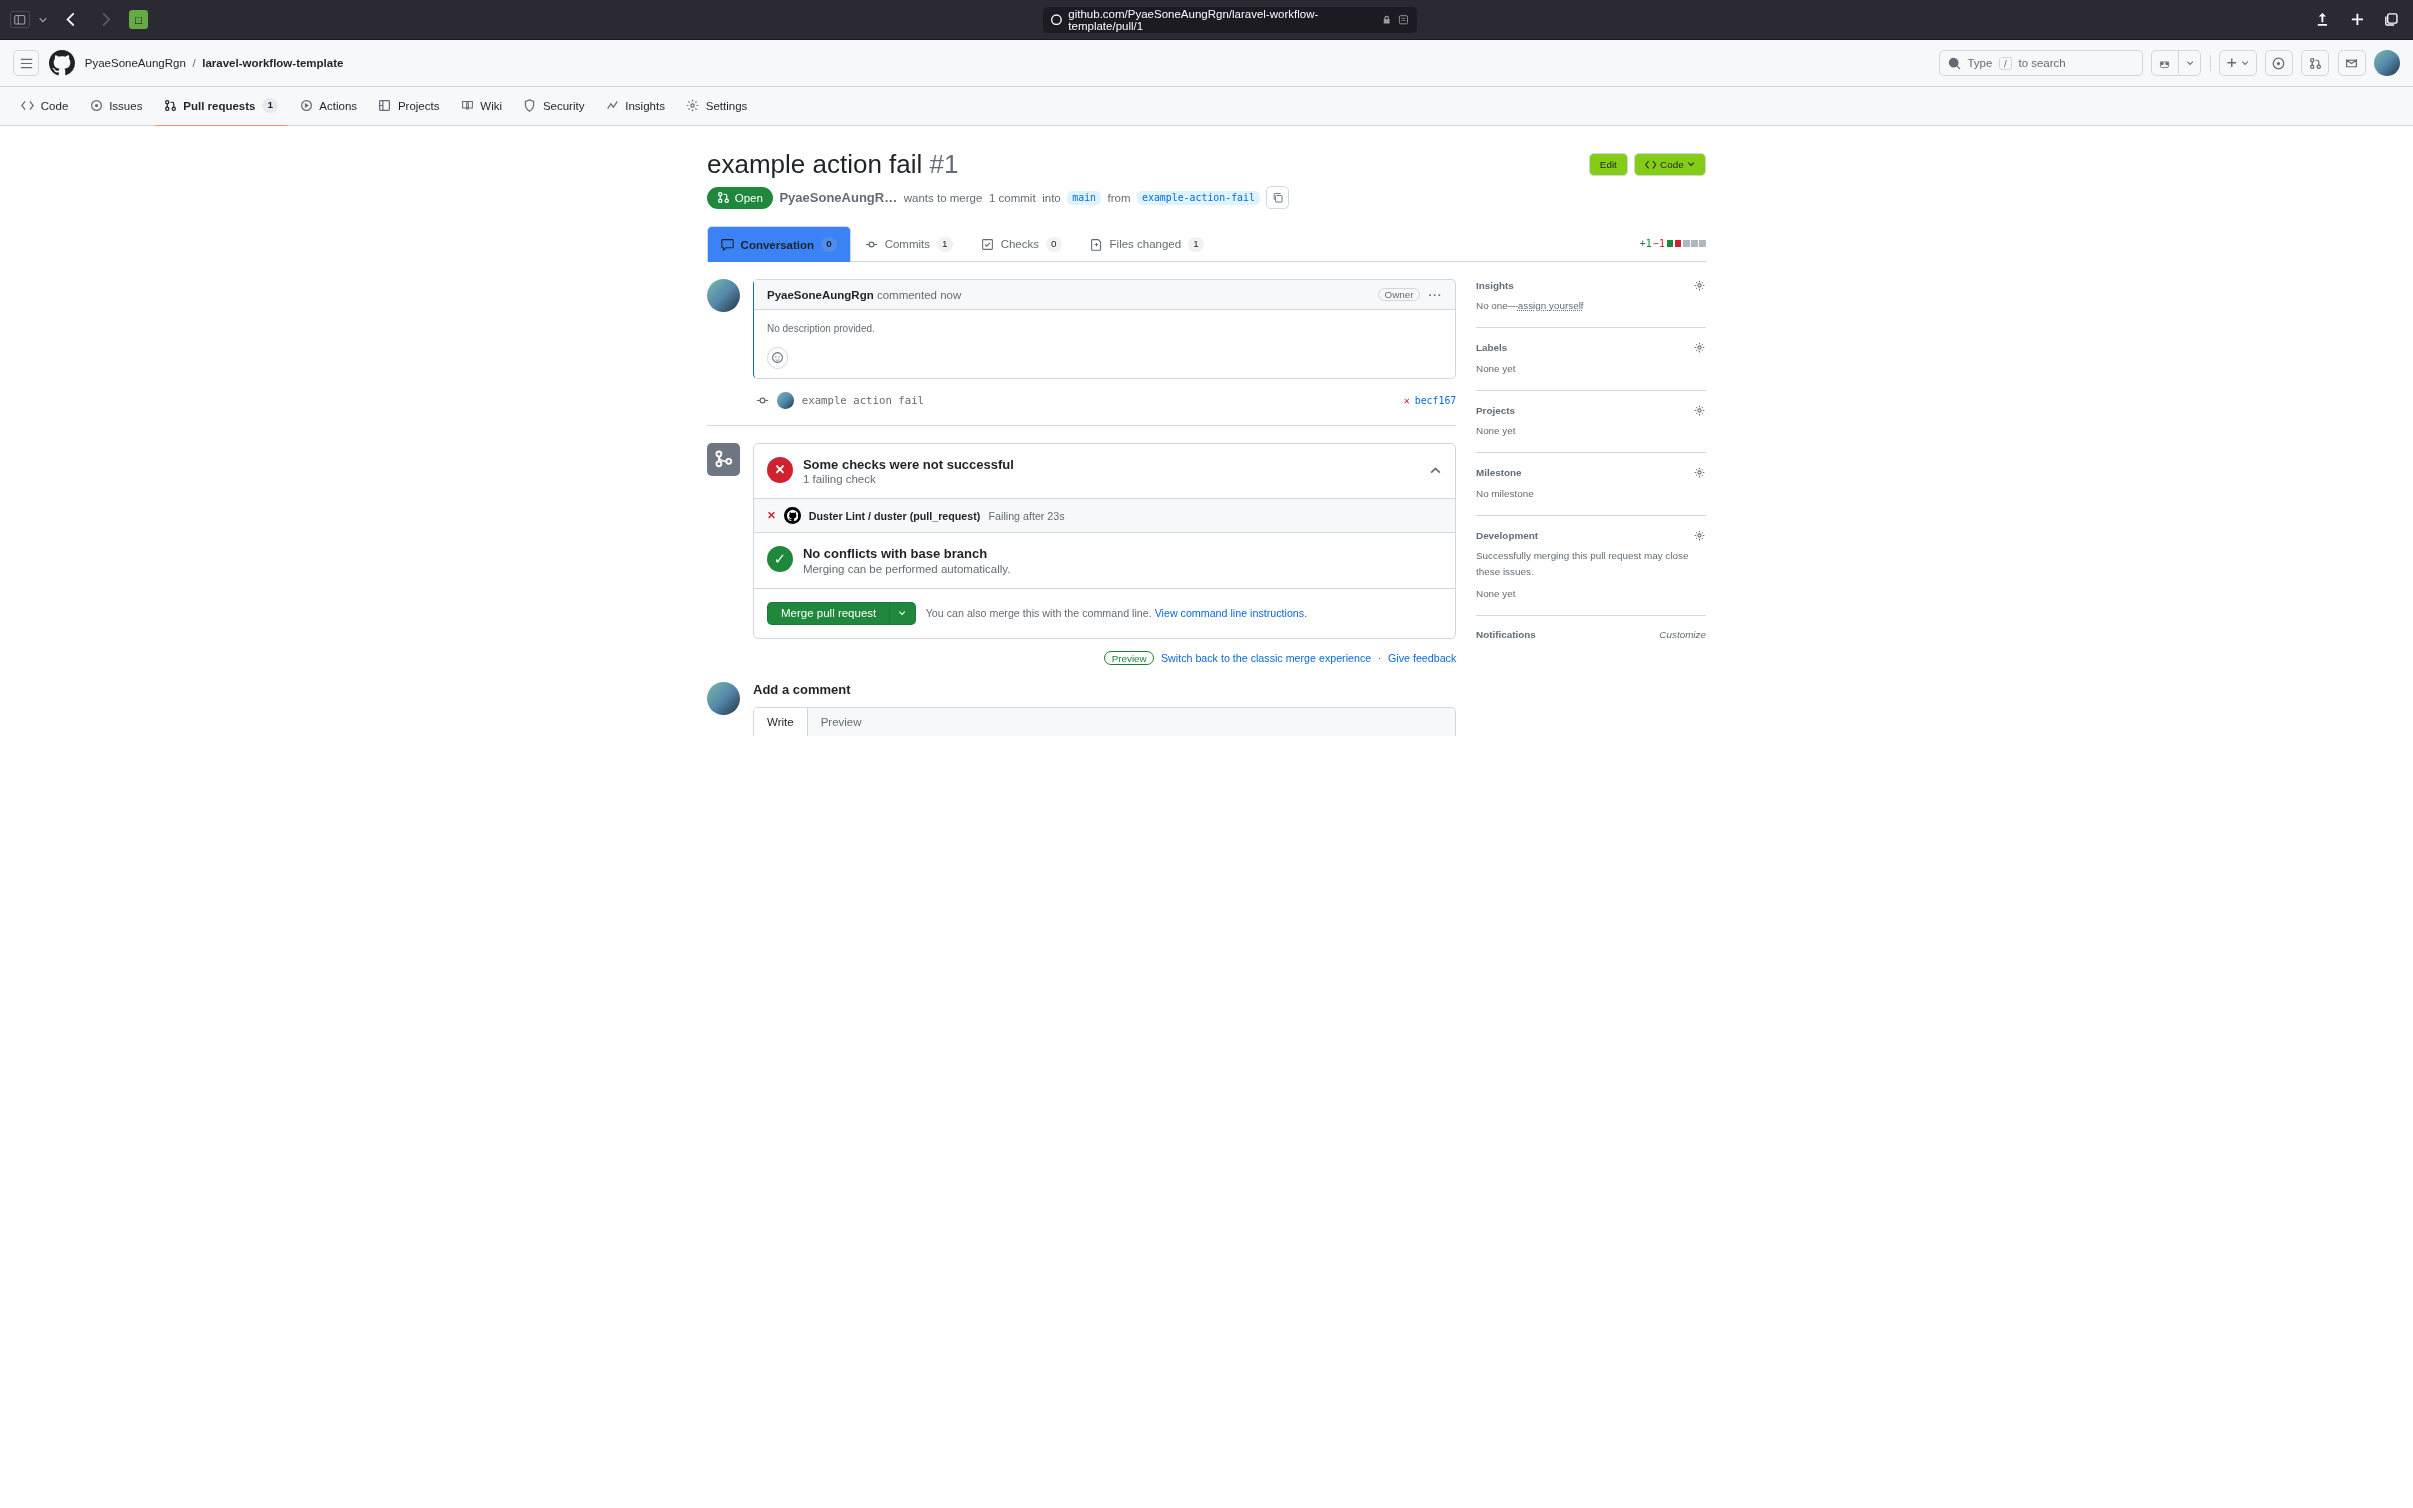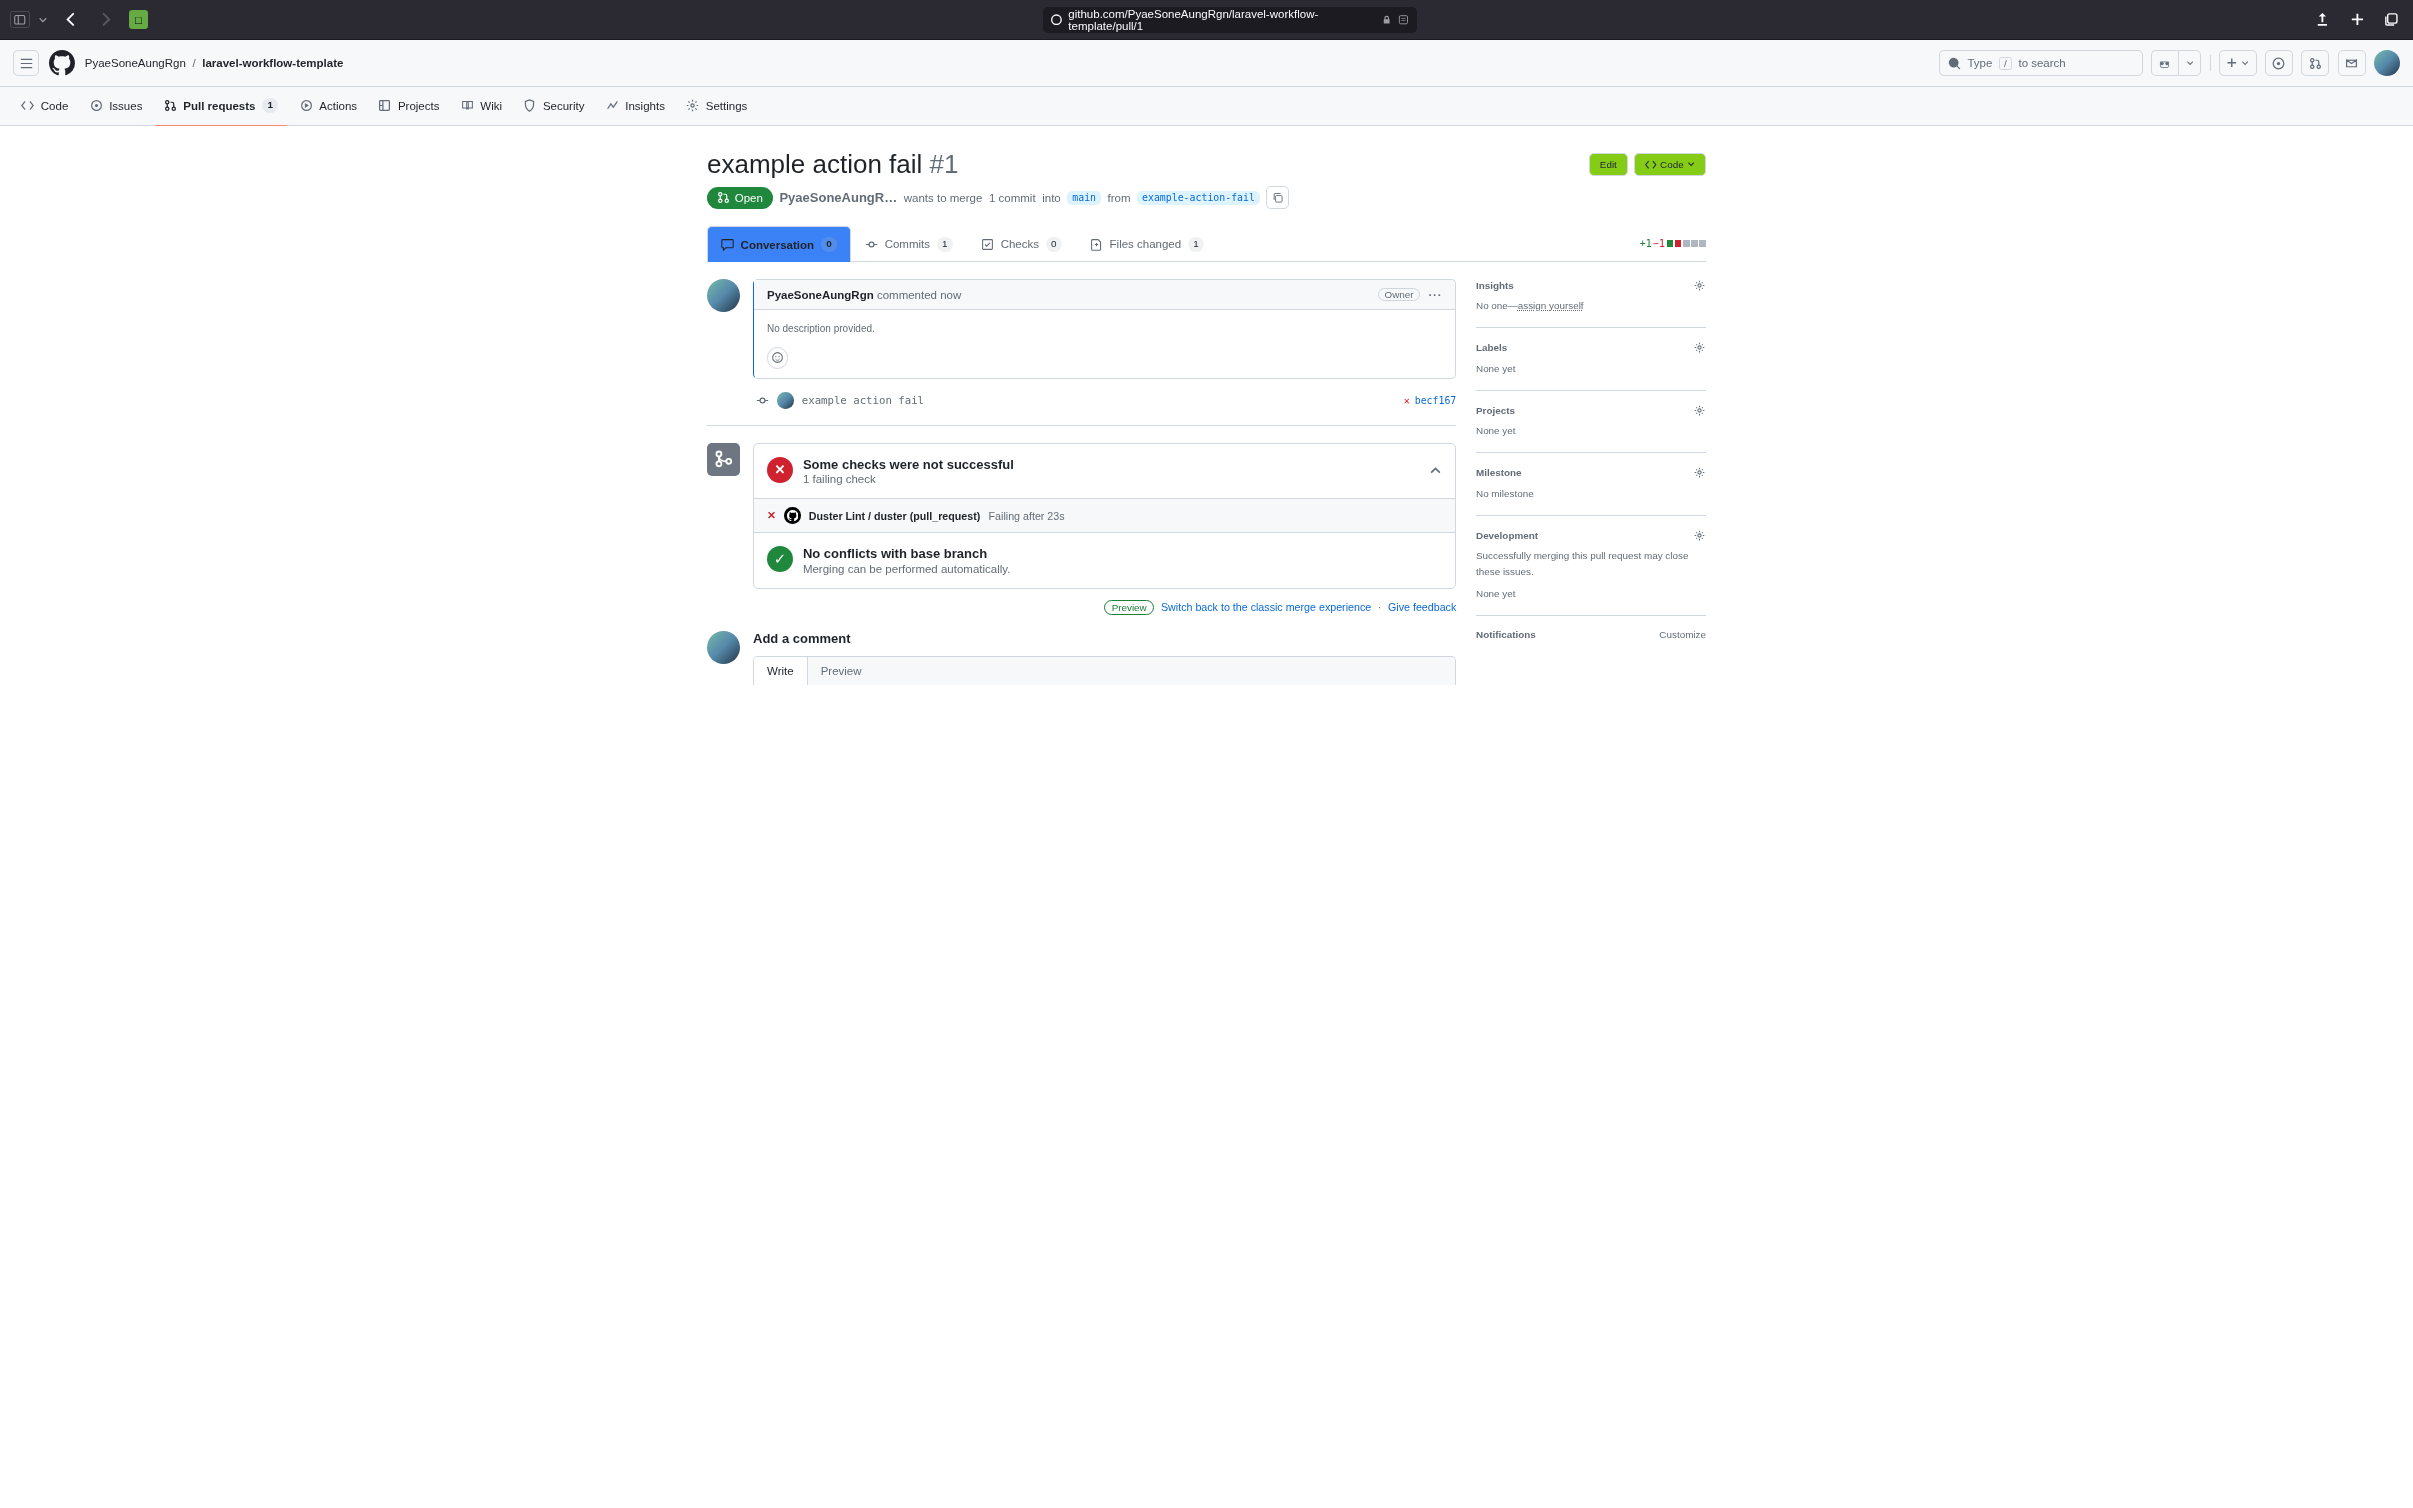--- a/index.html
+++ b/index.html
@@ -520,20 +520,34 @@
             <span class="cname">Duster Lint / duster (pull_request)</span>
             <span class="cstat">Failing after 23s</span>
           </div>
           <div class="mp-section">
             <div class="status-circle sc-green">✓</div>
             <div class="mp-text">
               <h3>No conflicts with base branch</h3>
               <p>Merging can be performed automatically.</p>
             </div>
           </div>
+          <div class="merge-btn-wrap">
+            <div class="merge-btn-split">
+              <button class="btn-primary">Merge pull request</button>
+              <button class="dd">
+                <svg width="8.2" height="8.2" viewBox="0 0 12 12">
+                    <path d="M2 4l4 4 4-4" stroke="#fff" fill="none" stroke-width="1.5"></path>
+                  </svg>
+              </button>
+            </div>
+            <span class="merge-desc">
+              <span>You can also merge this with the command line.</span>
+              <a>View command line instructions.</a>
+            </span>
+          </div>
         </div>
       </div>
 
       <div class="preview-row">
         <span class="preview-badge">Preview</span>
         <a>Switch back to the classic merge experience</a>
         <span class="sep">·</span>
         <a>Give feedback</a>
       </div>
 
@@ -605,19 +619,19 @@
         </div>
         <div class="side-body">
           <div>Successfully merging this pull request may close these issues.</div>
           <div style="margin-top:6.6px;">None yet</div>
         </div>
       </div>
 
       <div class="side-section" style="border-bottom:0;">
         <div class="notif-row">
           <span>Notifications</span>
-          <span style="font-weight:400;">Customize</span>
+          <span style="font-weight:400;font-style:italic;">Customize</span>
         </div>
       </div>
     </div>
   </div>
 </div>
 
 
 </body></html>

